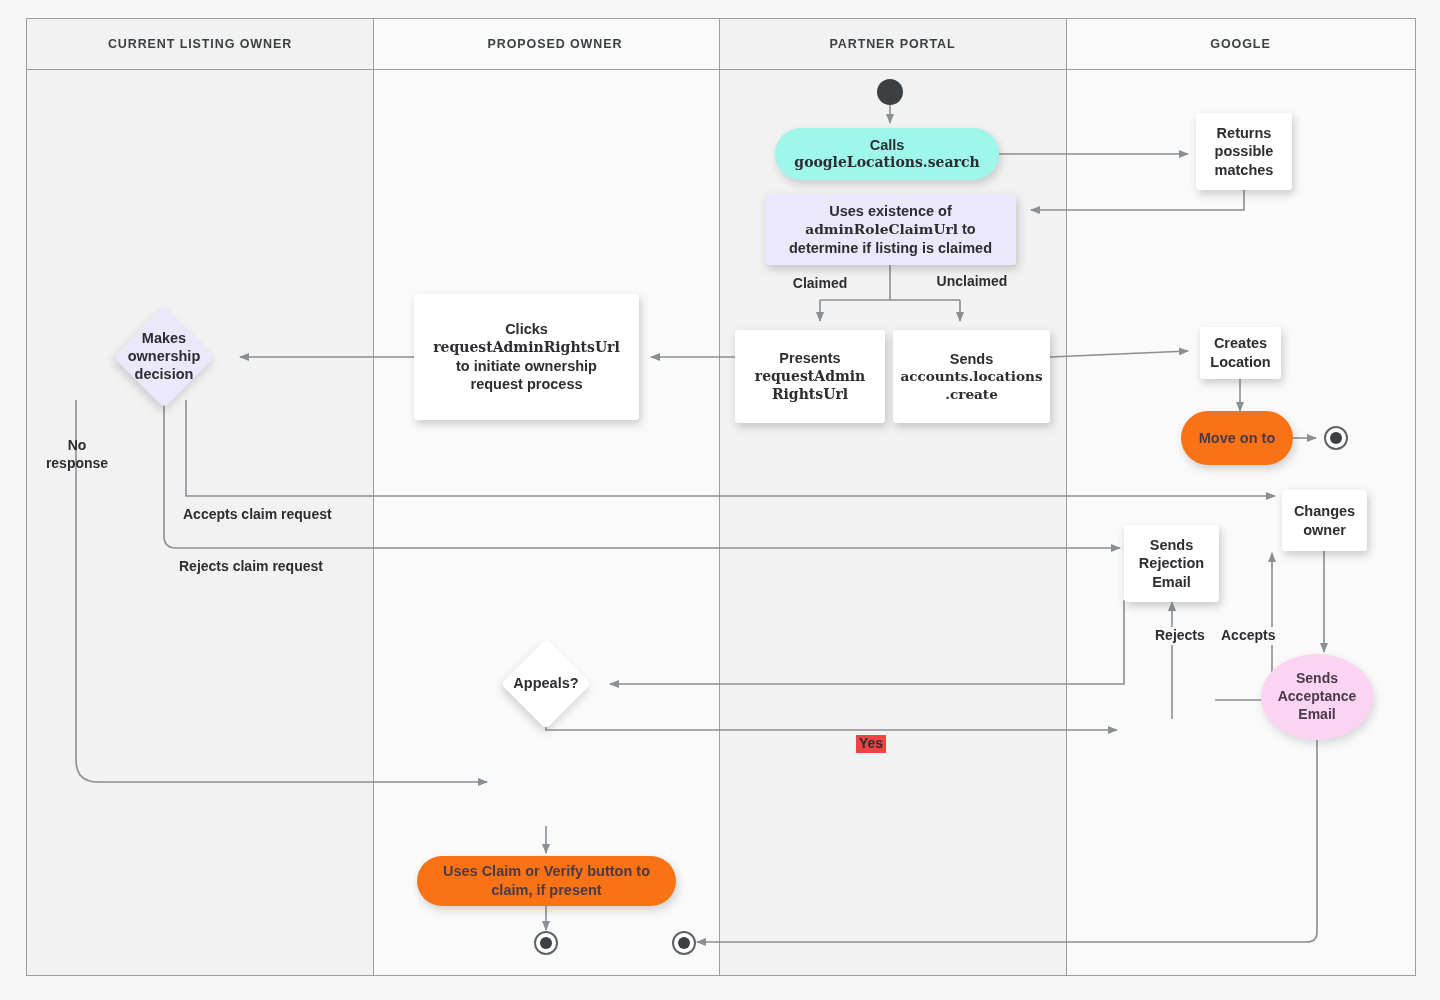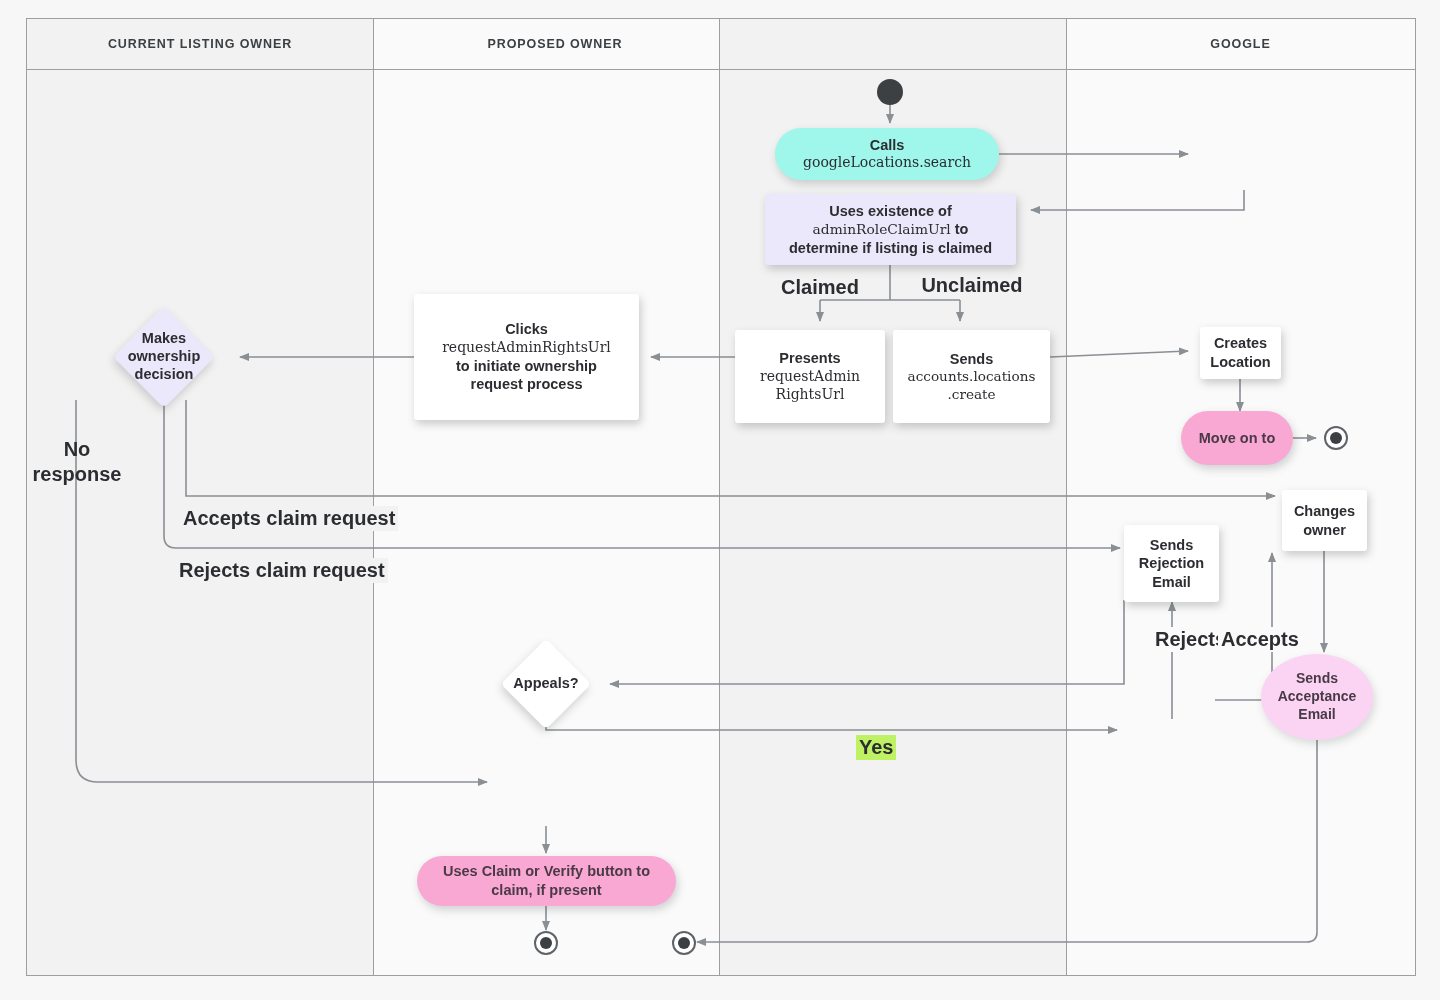--- a/index.html
+++ b/index.html
@@ -12,31 +12,31 @@
   .lane-sep{position:absolute;top:0;bottom:0;width:1px;background:#9e9e9e;}
   .hdr-rule{position:absolute;left:0;right:0;top:50px;height:1px;background:#9e9e9e;}
   .lane-title{position:absolute;top:0;height:50px;line-height:50px;text-align:center;
     font-size:12.5px;font-weight:700;letter-spacing:.9px;color:#3c4043;}
   svg.edges{position:absolute;left:0;top:0;width:1440px;height:1000px;pointer-events:none;}
   .node{position:absolute;box-sizing:border-box;display:flex;align-items:center;justify-content:center;
     text-align:center;color:#2b2d31;font-size:14.5px;font-weight:700;line-height:1.28;}
   .rect{background:#ffffff;border-radius:3px;box-shadow:2px 4px 9px rgba(60,64,67,.26);}
   .stadium{border-radius:999px;box-shadow:2px 4px 9px rgba(60,64,67,.22);}
   .cyan{background:#9ef7ea;}
-  .pinkish{background:#f9a8d4;color:#4a3a47;}
+  .pinkish{background:#f97316;color:#4a3a47;}
   .lav{background:#ece8fb;}
   .ellipse{border-radius:50%;background:#fbd4f3;color:#4a3a47;box-shadow:2px 4px 9px rgba(60,64,67,.18);}
   .diamond{position:absolute;}
   .diamond .dshape{position:absolute;left:0;top:0;width:100%;height:100%;
     transform:rotate(45deg);border-radius:5px;box-shadow:2px 4px 9px rgba(60,64,67,.22);}
   .diamond .dtxt{position:absolute;left:-22px;right:-22px;top:0;bottom:0;display:flex;
     align-items:center;justify-content:center;text-align:center;font-size:14.5px;font-weight:700;
     color:#2b2d31;line-height:1.22;}
-  .mono{font-family:"DejaVu Serif",serif;font-weight:400;}
-  .edge-label{position:absolute;font-size:20px;font-weight:700;color:#2b2d31;text-align:center;
+  .mono{font-family:"DejaVu Serif",serif;font-weight:700;}
+  .edge-label{position:absolute;font-size:14px;font-weight:700;color:#2b2d31;text-align:center;
     line-height:1.25;white-space:pre;}
   .startnode{position:absolute;width:26px;height:26px;border-radius:50%;background:#3c4043;}
   .endnode{position:absolute;width:24px;height:24px;border-radius:50%;border:2px solid #5f6368;
     background:#fff;box-sizing:border-box;}
   .endnode i{position:absolute;left:4px;top:4px;width:12px;height:12px;border-radius:50%;background:#3c4043;display:block;}
 </style>
 </head>
 <body>
 
 <div id="canvas">
@@ -47,20 +47,21 @@
     <div class="lane alt" style="left:692px;width:347px;"></div>
     <div class="lane plain" style="left:1039px;width:349px;"></div>
 
     <div class="lane-sep" style="left:346px;"></div>
     <div class="lane-sep" style="left:692px;"></div>
     <div class="lane-sep" style="left:1039px;"></div>
     <div class="hdr-rule"></div>
 
     <div class="lane-title" style="left:0;width:346px;">CURRENT LISTING OWNER</div>
     <div class="lane-title" style="left:346px;width:346px;margin-left:9px;">PROPOSED OWNER</div>
+    <div class="lane-title" style="left:692px;width:347px;">PARTNER PORTAL</div>
     <div class="lane-title" style="left:1039px;width:349px;">GOOGLE</div>
   </div>
 
   <svg class="edges" viewBox="0 0 1440 1000">
     <defs>
       <marker id="ah" markerWidth="10" markerHeight="8" refX="9" refY="4" orient="auto" markerUnits="userSpaceOnUse">
         <path d="M0,0 L10,4 L0,8 z" fill="#8a8f94"></path>
       </marker>
     </defs>
     <g fill="none" stroke="#8a8f94" stroke-width="1.6">
@@ -119,20 +120,23 @@
     </div>
   <div class="endnode" style="left:672px;top:931px;">
       <i></i>
     </div>
 
   <div class="node stadium cyan" style="left:775px;top:128px;width:224px;height:52px;flex-direction:column;">
     <span>Calls</span>
     <span class="mono" style="font-size:14px;">googleLocations.search</span>
   </div>
 
+  <div class="node rect" style="left:1196px;top:113px;width:96px;height:77px;white-space:pre-line;">Returns
+possible
+matches</div>
 
   <div class="node rect lav" style="left:765px;top:194px;width:251px;height:71px;flex-direction:column;">
     <span>Uses existence of</span>
     <span><span class="mono" style="font-size:13.8px;">adminRoleClaimUrl</span><span> to</span></span>
     <span>determine if listing is claimed</span>
   </div>
 
   <div class="node rect" style="left:735px;top:330px;width:150px;height:93px;flex-direction:column;">
     <span>Presents</span>
     <span class="mono" style="font-size:14px;">requestAdmin</span>
@@ -185,15 +189,15 @@
   <div class="node stadium pinkish" style="left:417px;top:856px;width:259px;height:50px;padding:16px 14px;">Uses Claim or Verify button to claim, if present</div>
 
   <div class="edge-label" style="left:760px;top:275px;width:120px;">Claimed</div>
   <div class="edge-label" style="left:912px;top:273px;width:120px;">Unclaimed</div>
   <div class="edge-label" style="left:30px;top:437px;width:94px;text-align:center;">No
 response</div>
   <div class="edge-label" style="left:180px;top:506px;background:#f2f2f2;padding:0 3px;text-align:left;">Accepts claim request</div>
   <div class="edge-label" style="left:176px;top:558px;background:#f2f2f2;padding:0 3px;text-align:left;">Rejects claim request</div>
   <div class="edge-label" style="left:1152px;top:627px;background:#fafafa;padding:0 3px;">Rejects</div>
   <div class="edge-label" style="left:1218px;top:627px;background:#fafafa;padding:0 3px;">Accepts</div>
-  <div class="edge-label" style="left:856px;top:735px;background:#bef264;padding:0 3px;">Yes</div>
+  <div class="edge-label" style="left:856px;top:735px;background:#ef4444;padding:0 3px;">Yes</div>
 
 </div>
 
 </body></html>

